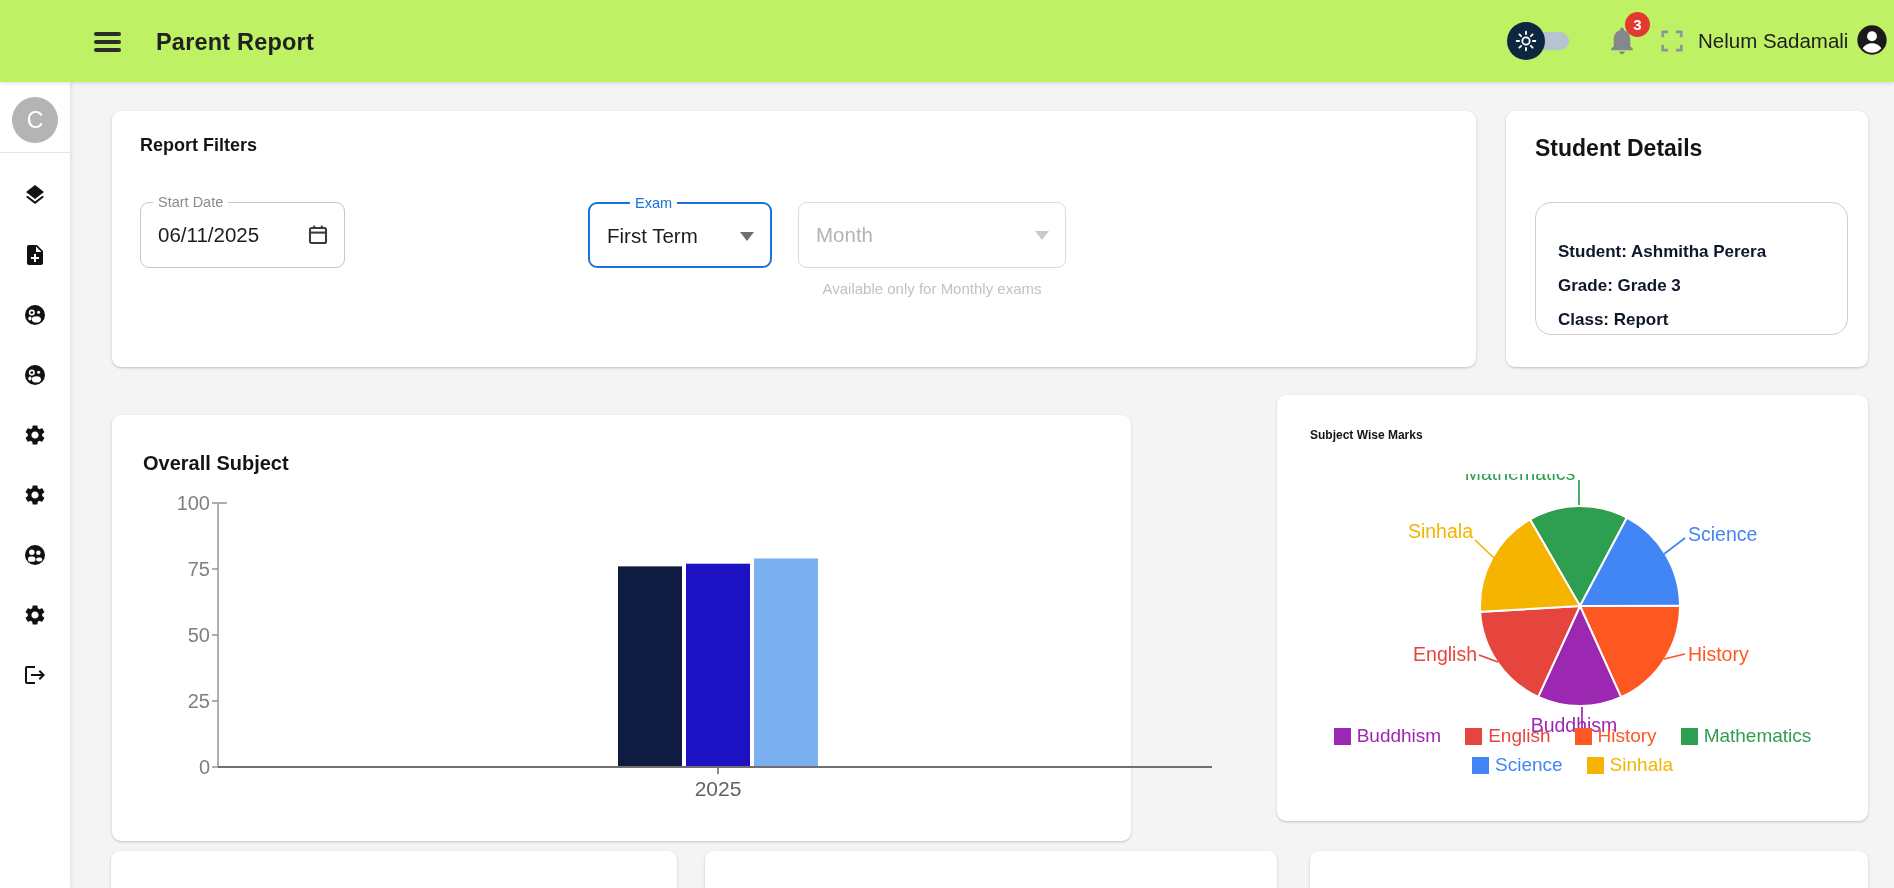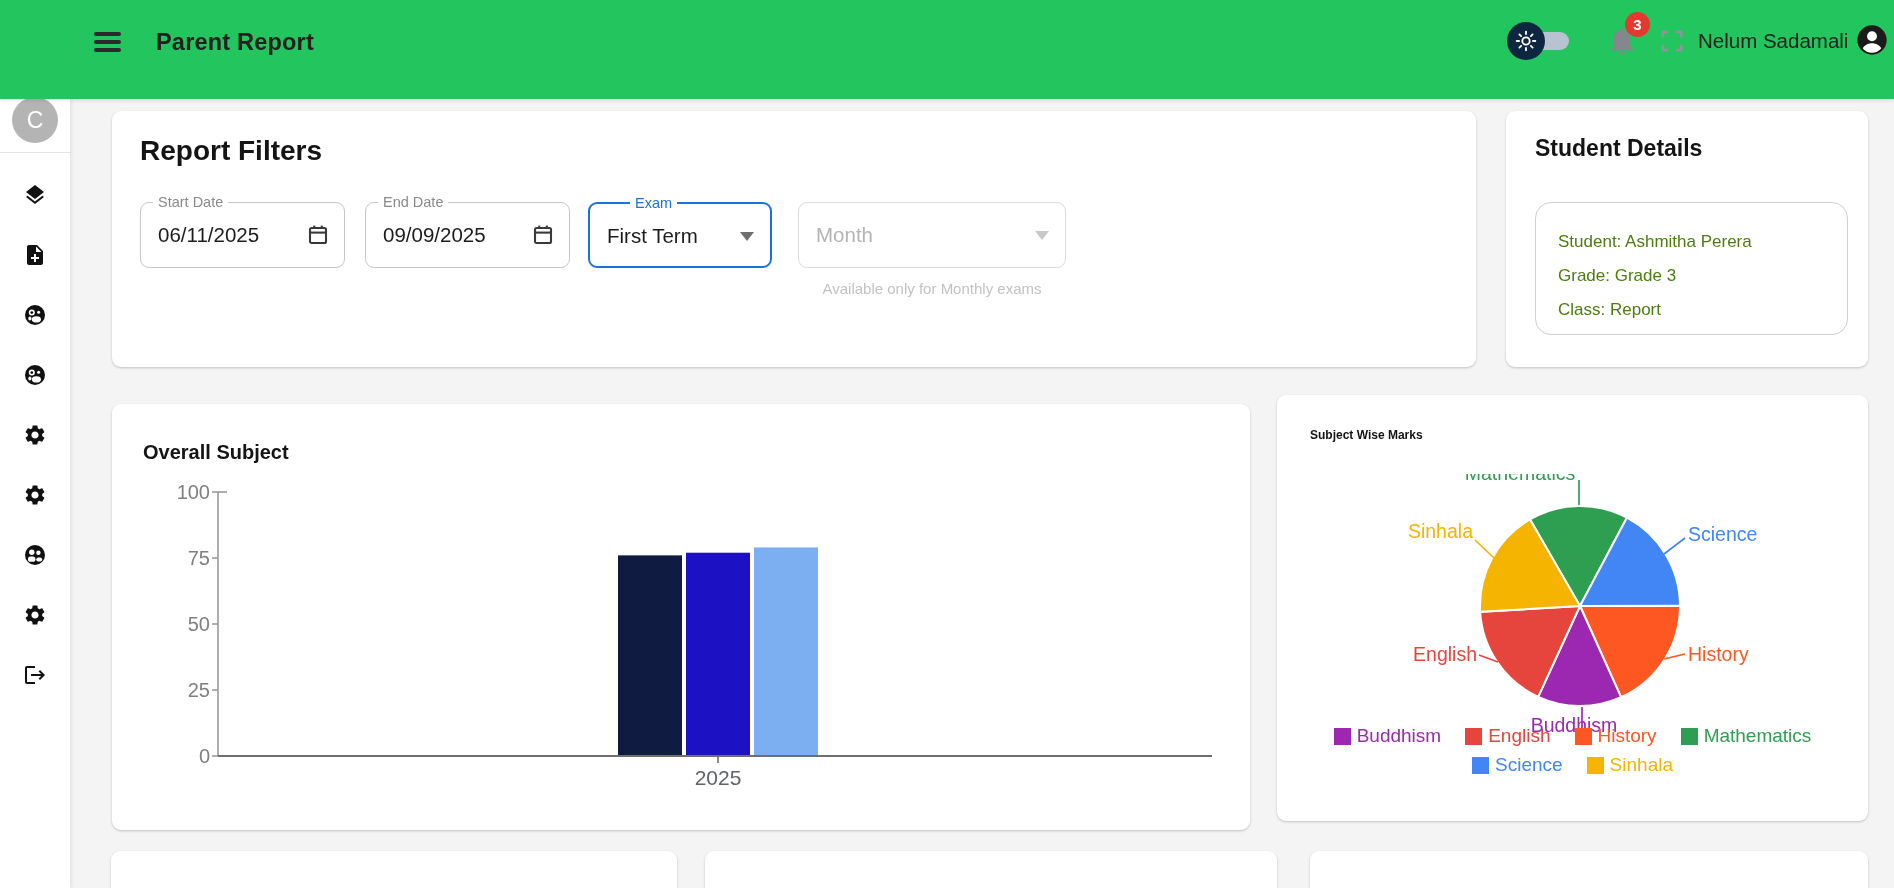--- a/index.html
+++ b/index.html
@@ -1,20 +1,20 @@
 <!DOCTYPE html>
 <html><head>
 <meta charset="utf-8">
 <style>
   * { margin:0; padding:0; box-sizing:border-box; }
   html,body { width:1894px; height:888px; overflow:hidden; }
   body { position:relative; background:#f4f4f5; font-family:"Liberation Sans", sans-serif; color:#1a1a1a; }
 
   
-  .topbar { position:absolute; left:0; top:0; width:1894px; height:99px; background:#22c55e;
+  .topbar { position:absolute; left:0; top:0; width:1894px; height:82px; background:#bef264;
             box-shadow:0 1px 4px rgba(0,0,0,.14); z-index:20; }
   .hamburger { position:absolute; left:94px; top:29px; width:30px; height:26px; cursor:pointer;
                display:flex; flex-direction:column; justify-content:center; gap:4.6px; }
   .hamburger span { display:block; width:27px; height:3.4px; background:#2b2b2b; border-radius:2px; }
   .app-title { position:absolute; left:156px; top:29px; font-size:23.5px; font-weight:bold; color:#212121; letter-spacing:.2px;}
   .toggle-wrap { position:absolute; left:1507px; top:19px; width:64px; height:42px; cursor:pointer;}
   .toggle-track { position:absolute; left:12px; top:13px; width:50px; height:18px; border-radius:9px; background:#b7c3d0; }
   .toggle-thumb { position:absolute; left:0; top:3px; width:38px; height:38px; border-radius:50%; background:#0e2740;
                   display:flex; align-items:center; justify-content:center; }
   .bell-wrap { position:absolute; left:1604px; top:20px; width:44px; height:42px; cursor:pointer; }
@@ -35,42 +35,42 @@
   .side-btn { position:absolute; left:13px; width:44px; height:44px; display:flex; align-items:center;
               justify-content:center; cursor:pointer; border:none; background:transparent; }
   .side-btn svg { width:24px; height:24px; }
 
   
   .card { position:absolute; background:#fff; border-radius:9px;
           box-shadow:0 1px 3px rgba(0,0,0,.13), 0 1px 2px rgba(0,0,0,.09); }
   .card-title { font-weight:bold; color:#141414; }
 
   .filters-card { left:112px; top:111px; width:1364px; height:256px; }
-  .filters-title { position:absolute; left:28px; top:24px; font-size:28px; }
+  .filters-title { position:absolute; left:28px; top:24px; font-size:18px; }
   .field { position:absolute; top:91px; height:66px; border:1px solid #c6c6c6; border-radius:9px; background:#fff; }
   .field .flabel { position:absolute; left:12px; top:-9px; background:#fff; padding:0 5px; font-size:14.5px; color:#8a8a8a; }
   .field .fvalue { position:absolute; left:17px; top:0; height:64px; display:flex; align-items:center; font-size:20.5px; color:#1c1c1c; }
   .field-start { left:28px;  width:205px; }
   .field-end   { left:253px; width:205px; }
   .field-exam  { left:476px; width:184px; border:2.5px solid #1a73d9; }
   .field-exam .flabel { color:#1a73d9;margin-left:28px; }
   .field-month { left:686px; width:268px; border-color:#dcdcdc; }
   .field-month .fvalue { color:#b3b3b3; }
   .cal-icon { position:absolute; right:14px; top:20px; width:24px; height:24px; cursor:pointer; }
   .dd-arrow { position:absolute; right:16px; top:28px; width:0; height:0;
               border-left:7px solid transparent; border-right:7px solid transparent; border-top:9px solid #6f6f6f; }
   .dd-arrow.dim { border-top-color:#c9c9c9; }
   .helper { position:absolute; left:700px; top:169px; width:240px; text-align:center; font-size:15px; color:#c2c2c2; }
 
   .student-card { left:1506px; top:111px; width:362px; height:256px; }
   .student-title { position:absolute; left:29px; top:24px; font-size:23px; }
   .student-box { position:absolute; left:29px; top:91px; width:313px; height:133px; border:1px solid #cfcfcf; border-radius:16px; }
-  .student-line { position:absolute; left:22px; font-size:17px; font-weight:normal; color:#4d7c0f; }
-
-  .bar-card { left:112px; top:404px; width:1138px; height:426px; }
+  .student-line { position:absolute; left:22px; font-size:17px; font-weight:bold; color:#0f172a;margin-top:10px; }
+
+  .bar-card { left:112px; top:415px; width:1019px; height:426px; }
   .bar-title { position:absolute; left:31px; top:37px; font-size:20px; }
   .bar-card svg.chart { position:absolute; left:0; top:0; }
 
   .pie-card { left:1277px; top:395px; width:591px; height:426px; }
   .pie-title { position:absolute; left:33px; top:33px; font-size:12px; }
   .pie-card svg.chart { position:absolute; left:0; top:0; }
   .legend-row { position:absolute; left:0; width:591px; display:flex; justify-content:center; gap:24px; }
   .legend-row.r1 { top:330px; }
   .legend-row.r2 { top:359px; }
   .legend-item { display:flex; align-items:center; gap:6px; font-size:19px; }
@@ -245,27 +245,20 @@
   <div class="card-title filters-title">Report Filters</div>
 
   <div class="field field-start">
     <span class="flabel">Start Date</span>
     <span class="fvalue">06/11/2025</span>
     <svg class="cal-icon">
         <use href="#i-cal"></use>
       </svg>
   </div>
 
-  <div class="field field-end">
-    <span class="flabel">End Date</span>
-    <span class="fvalue">09/09/2025</span>
-    <svg class="cal-icon">
-        <use href="#i-cal"></use>
-      </svg>
-  </div>
 
   <div class="field field-exam">
     <span class="flabel">Exam</span>
     <span class="fvalue">First Term</span>
     <span class="dd-arrow"></span>
   </div>
 
   <div class="field field-month" aria-disabled="true">
     <span class="fvalue">Month</span>
     <span class="dd-arrow dim"></span>

